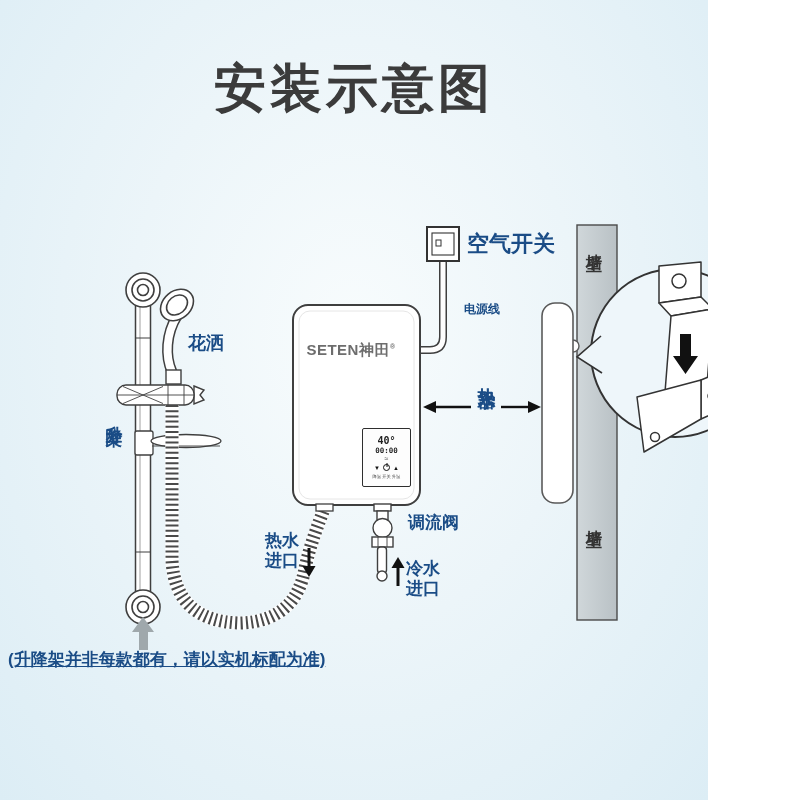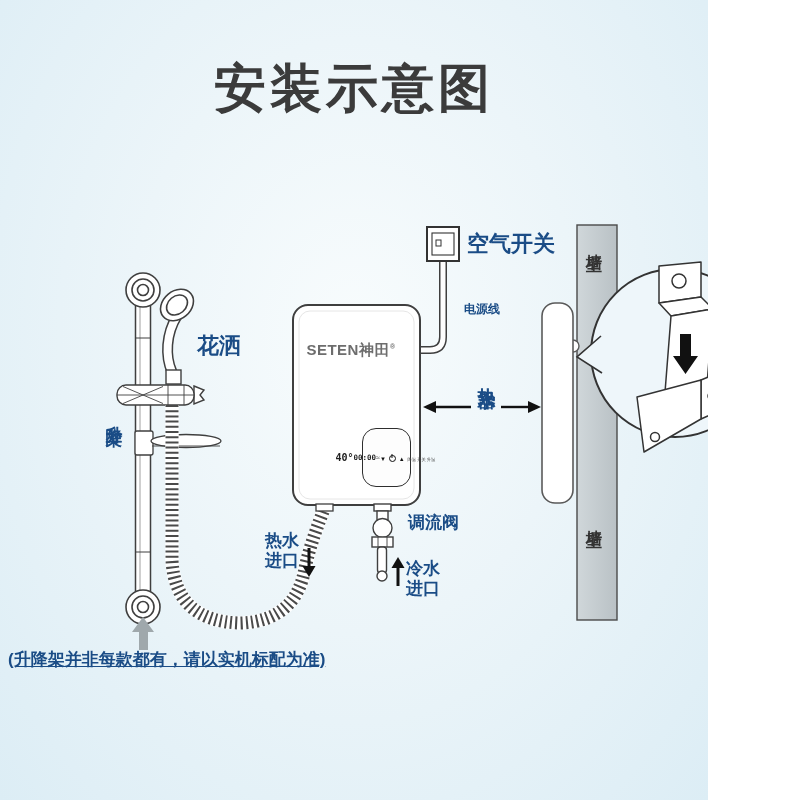--- a/index.html
+++ b/index.html
@@ -21,22 +21,22 @@
   }
   .wall-lbl{position:absolute;color:#333;font-size:16px;font-weight:bold;
     writing-mode:vertical-rl;text-orientation:upright;line-height:1;letter-spacing:1px;}
   .brand{
     position:absolute;left:295px;top:341px;width:112px;text-align:center;
     font-size:15px;font-weight:bold;color:#6d6d6d;letter-spacing:0.5px;white-space:nowrap;
   }
   .brand sup{font-size:7px;}
   .panel{
     position:absolute;left:362px;top:428px;width:49px;height:59px;box-sizing:border-box;
-    border:1.5px solid #2e2e2e;border-radius:14px;background:#fdfdfd;
-    display:flex;flex-direction:row;align-items:center;justify-content:center;
+    border:1.5px solid #2e2e2e;border-radius:2px;background:#fdfdfd;
+    display:flex;flex-direction:column;align-items:center;justify-content:center;
     color:#222;
   }
   .panel .temp{font-family:"DejaVu Sans Mono",monospace;font-weight:bold;font-size:10px;line-height:1;}
   .panel .time{font-family:"DejaVu Sans Mono",monospace;font-weight:bold;font-size:7.5px;line-height:1.2;}
   .panel .wave{font-size:7px;line-height:1;color:#444;}
   .panel .btn-row{display:flex;align-items:center;gap:3px;margin-top:2px;line-height:1;}
   .panel .tri{font-size:6px;color:#111;}
   .pwr{position:relative;width:7px;height:7px;border:1px solid #111;border-radius:50%;box-sizing:border-box;display:inline-block;}
   .pwr::after{content:"";position:absolute;left:50%;top:-2px;width:1px;height:4px;background:#111;transform:translateX(-50%);}
   .panel .caption{font-size:5px;color:#444;margin-top:2px;transform:scale(0.85);white-space:nowrap;letter-spacing:0;}
@@ -176,21 +176,21 @@
     <g>
       <line x1="398" y1="586" x2="398" y2="566" stroke="#111" stroke-width="3"></line>
       <polygon points="398,557 391.5,568 404.5,568" fill="#111"></polygon>
     </g>
 
     <polygon points="143,617 132,632 139,632 139,650 148,650 148,632 154,632" fill="#9fa8ac"></polygon>
   </svg>
 
   <div class="title">安装示意图</div>
 
-  <div class="lbl" style="left:197px;top:333px;font-size:22px;">花洒</div>
+  <div class="lbl" style="left:188px;top:333px;font-size:18px;">花洒</div>
   <div class="lbl vert" style="left:103px;top:412px;">升降架</div>
   <div class="lbl" style="left:449px;top:231px;font-size:22px;margin-left:18px;">空气开关</div>
   <div class="lbl" style="left:464px;top:302px;font-size:12px;">电源线</div>
   <div class="lbl vert" style="left:475px;top:374px;font-size:18px;">热水器</div>
   <div class="wall-lbl" style="left:586px;top:241px;">墙壁</div>
   <div class="wall-lbl" style="left:586px;top:517px;">墙壁</div>
   <div class="lbl two-line" style="left:265px;top:531px;">热水
 进口</div>
   <div class="lbl" style="left:408px;top:513px;">调流阀</div>
   <div class="lbl two-line" style="left:406px;top:559px;">冷水

